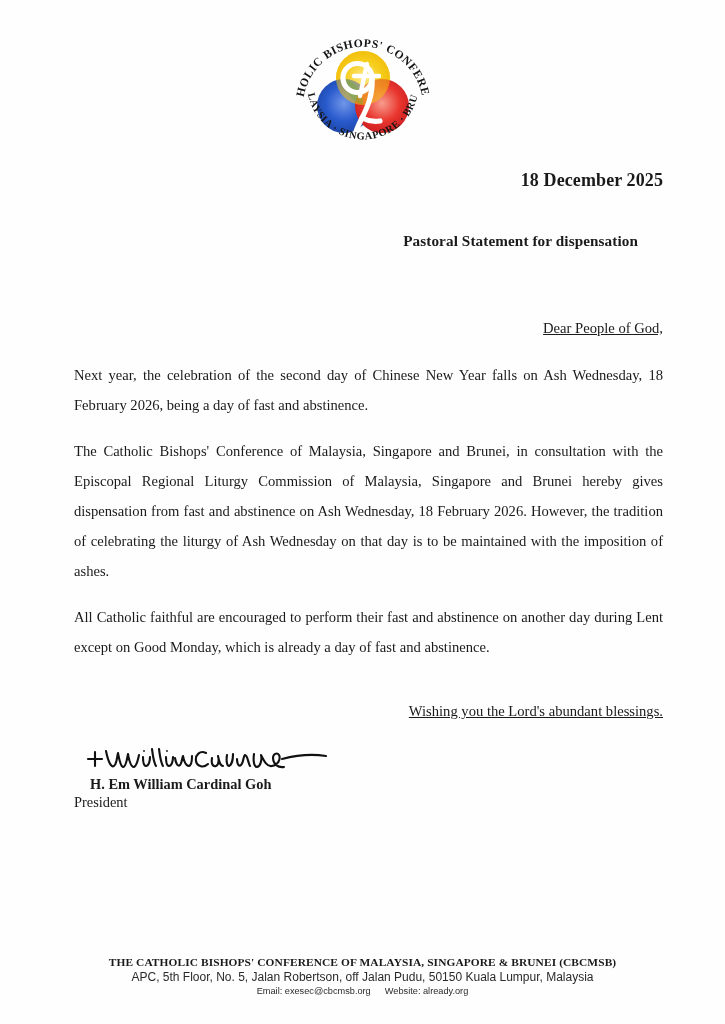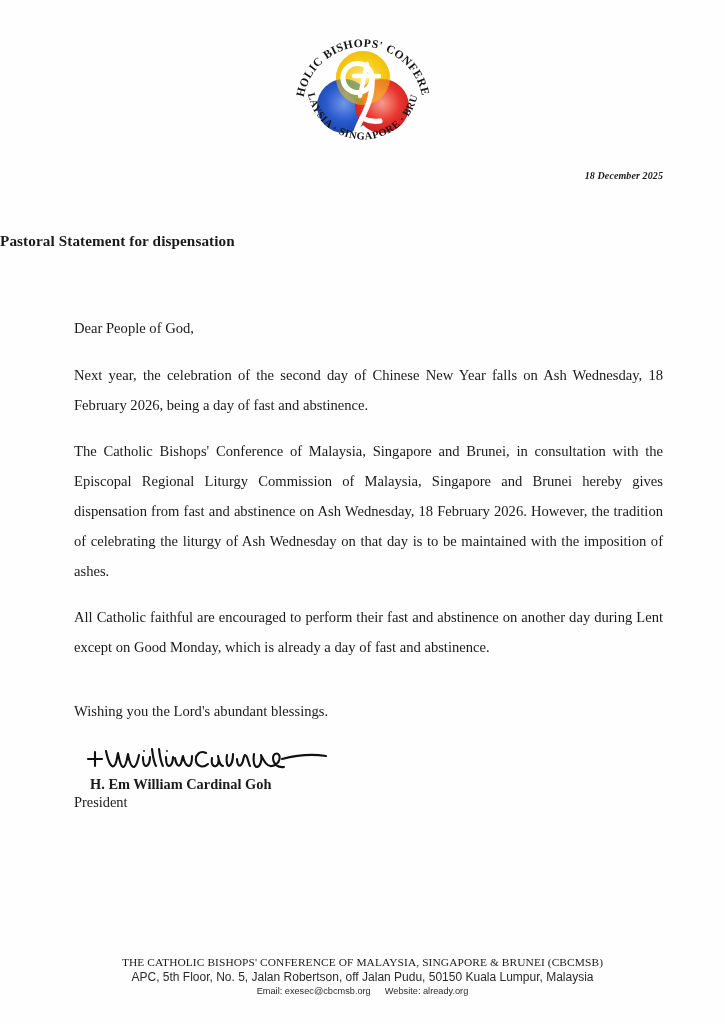--- a/index.html
+++ b/index.html
@@ -36,34 +36,33 @@
     width: 150px;
     height: 136px;
   }
   .logo svg { display: block; }
 
   
   #date-line {
     position: absolute;
     right: 62px;
     top: 170px;
-    font-size: 10px;
+    font-size: 18px;
     font-weight: bold;
     letter-spacing: 0.1px;
     white-space: nowrap;
-    font-style: italic;
   }
 
   
   #title-block {
     position: absolute;
     left: 0;
     top: 230px;
     width: 638px;
-    text-align: left;
+    text-align: right;
     font-weight: bold;
     font-size: 15.2px;
     line-height: 21px;
     letter-spacing: 0.1px;
   }
   #title-block .tline { display: block; }
 
   
   #body-block {
     position: absolute;
@@ -71,21 +70,21 @@
     top: 313px;
     width: 589px;
     font-size: 14.6px;
     line-height: 30px;
   }
   #body-block p {
     margin: 0 0 16px 0;
     text-align: justify;
     text-justify: inter-word;
   }
-  #body-block p.nojust { text-align: left; }
+  #body-block p.nojust { text-align: right; text-decoration: underline; }
   #body-block p.salutation { margin-bottom: 17px; }
   #body-block p.closing { margin-top: 34px; }
 
   
   #sig-block {
     position: absolute;
     left: 74px;
     top: 735px;
     width: 420px;
   }
@@ -109,21 +108,21 @@
   
   #footer {
     position: absolute;
     left: 0;
     bottom: 26px;
     width: 725px;
     text-align: center;
   }
   #footer .f-org {
     font-size: 11.4px;
-    font-weight: normal;
+    font-weight: bold;
     letter-spacing: 0.1px;
     line-height: 16px;
   }
   #footer .f-addr {
     font-family: "Liberation Sans", "DejaVu Sans", sans-serif;
     font-size: 12px;
     line-height: 14px;
     color: #2a2a2a;
   }
   #footer .f-contact {

